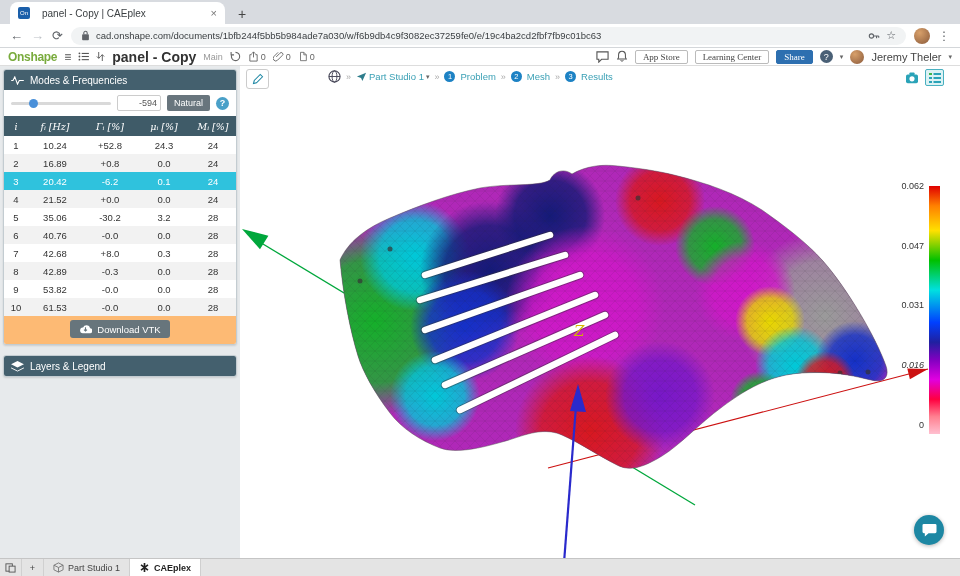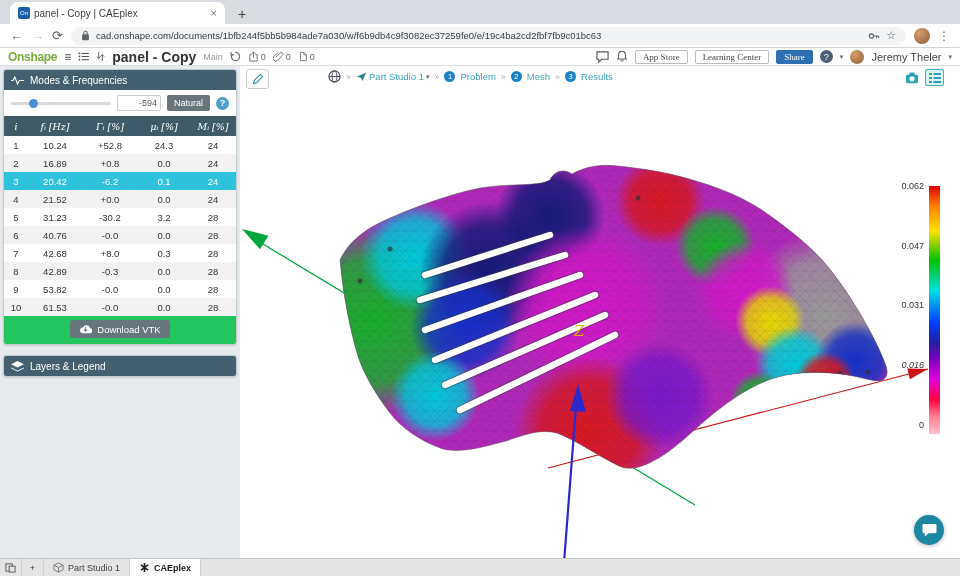--- a/index.html
+++ b/index.html
@@ -2,21 +2,21 @@
 <html><head>
 <meta charset="utf-8">
 <style>
   * { margin:0; padding:0; box-sizing:border-box; }
   html,body { width:960px; height:576px; overflow:hidden; background:#fff;
     font-family:"Liberation Sans", sans-serif; }
 
   
   .tabstrip { height:24px; background:#d8dbe0; display:flex; align-items:flex-end; padding-left:10px; }
   .btab { width:215px; height:22px; background:#fff; border-radius:8px 8px 0 0;
-    display:flex; align-items:center; gap:4px; padding:0 8px; font-size:10px; color:#3c4043; }
+    display:flex; align-items:center; gap:12px; padding:0 8px; font-size:10px; color:#3c4043; }
   .btab .fav { width:12px; height:12px; border-radius:2px; background:#1b5faa; color:#fff;
     font-size:6px; display:flex; align-items:center; justify-content:center; flex:none; }
   .btab .ttl { flex:1; white-space:nowrap; overflow:hidden; }
   .btab .cls { color:#777; font-size:11px; cursor:pointer; }
   .newtab { width:22px; height:20px; margin-left:6px; color:#444; font-size:14px;
     display:flex; align-items:center; justify-content:center; border-radius:50%; }
   .urlrow { height:24px; background:#fff; border-bottom:1px solid #d4d7da;
     display:flex; align-items:center; gap:8px; padding:0 10px; }
   .navbtn { color:#5f6368; font-size:13px; line-height:1; }
   .navbtn.dis { color:#bdc1c6; }
@@ -63,21 +63,21 @@
   .qcirc { width:13px; height:13px; border-radius:50%; background:#4aa0c8; color:#fff;
     font-size:9px; font-weight:bold; display:flex; align-items:center; justify-content:center; flex:none; }
   table.modes { width:100%; border-collapse:collapse; font-size:9.5px; }
   table.modes th { background:#3f5b68; color:#fff; font-weight:normal; font-style:italic;
     font-family:"DejaVu Serif", serif; height:20px; font-size:9.5px; }
   table.modes td { height:18px; text-align:center; color:#333; }
   table.modes tbody tr:nth-child(even) td { background:#f2f2f2; }
   table.modes tbody tr.selected td { background:#2fc2dd; color:#fff; }
   table.modes th:nth-child(1){width:24px;} table.modes th:nth-child(2){width:54px;}
   table.modes th:nth-child(3){width:56px;} table.modes th:nth-child(4){width:52px;}
-  .dlrow { padding:4px 0 6px; display:flex; justify-content:center; background:#22c55e; }
+  .dlrow { padding:4px 0 6px; display:flex; justify-content:center; background:#fdba74; }
   .dlbtn { height:18px; padding:0 9px; background:#67757c; border:none; border-radius:3px;
     color:#fff; font-size:9.5px; display:flex; align-items:center; gap:5px; }
 
   
   .viewport { position:relative; flex:1; background:#fff; overflow:hidden; }
   .scene { position:absolute; left:0; top:0; }
   .crumbs { position:absolute; left:88px; top:4px; display:flex; align-items:center; gap:5px;
     font-size:9.5px; color:#3aa0b5; z-index:5; }
   .crumbs .sep { color:#aaa; font-size:9px; }
   .badge { width:11px; height:11px; border-radius:50%; background:#1d82c4; color:#fff;
@@ -251,21 +251,21 @@
             </tr>
             <tr>
               <td>4</td>
               <td>21.52</td>
               <td>+0.0</td>
               <td>0.0</td>
               <td>24</td>
             </tr>
             <tr>
               <td>5</td>
-              <td>31.23</td>
+              <td>35.06</td>
               <td>-30.2</td>
               <td>3.2</td>
               <td>28</td>
             </tr>
             <tr>
               <td>6</td>
               <td>40.76</td>
               <td>-0.0</td>
               <td>0.0</td>
               <td>28</td>

